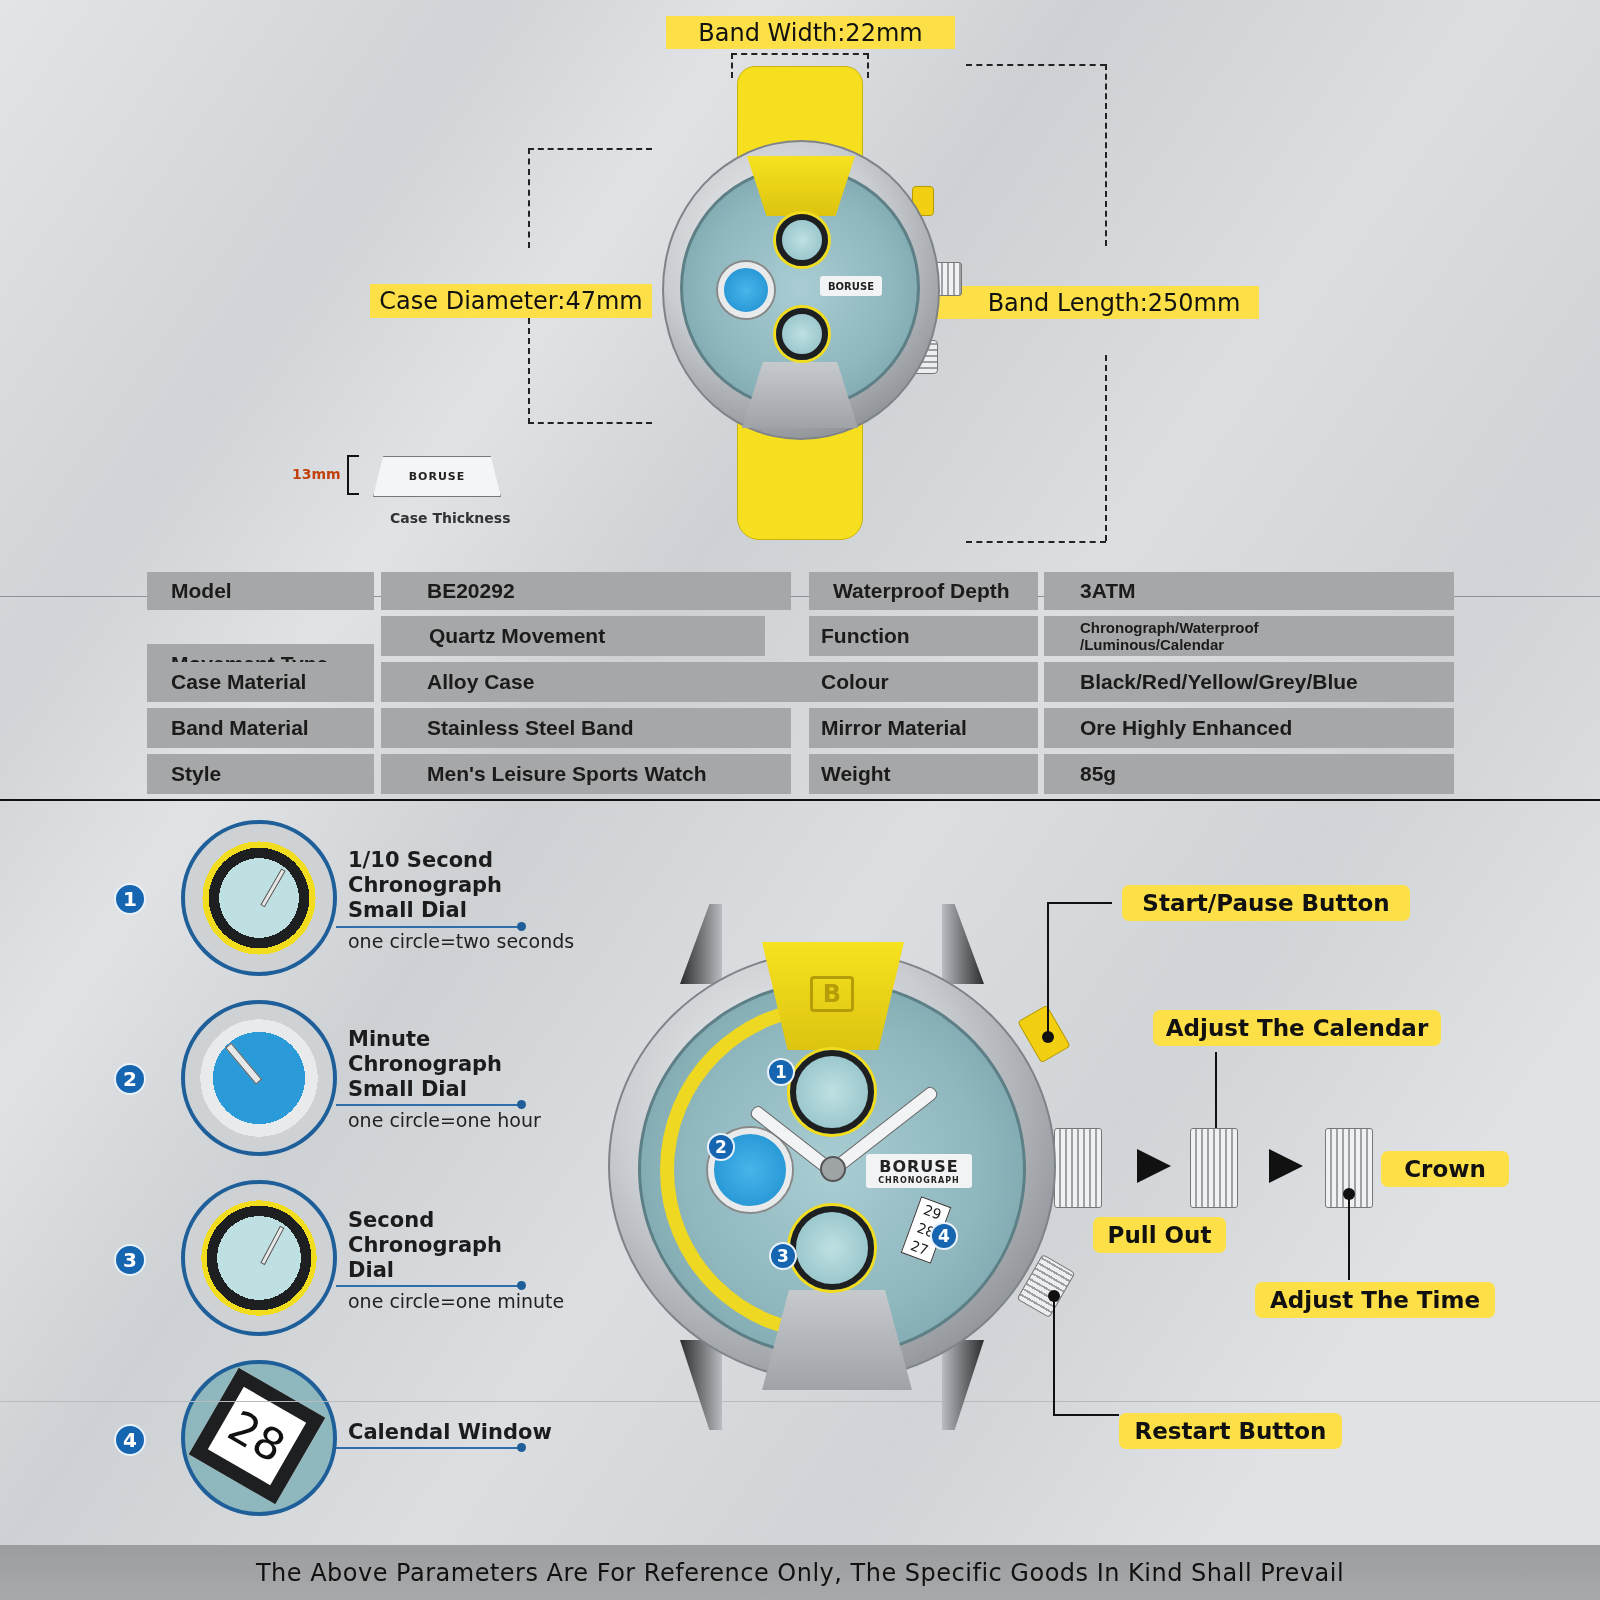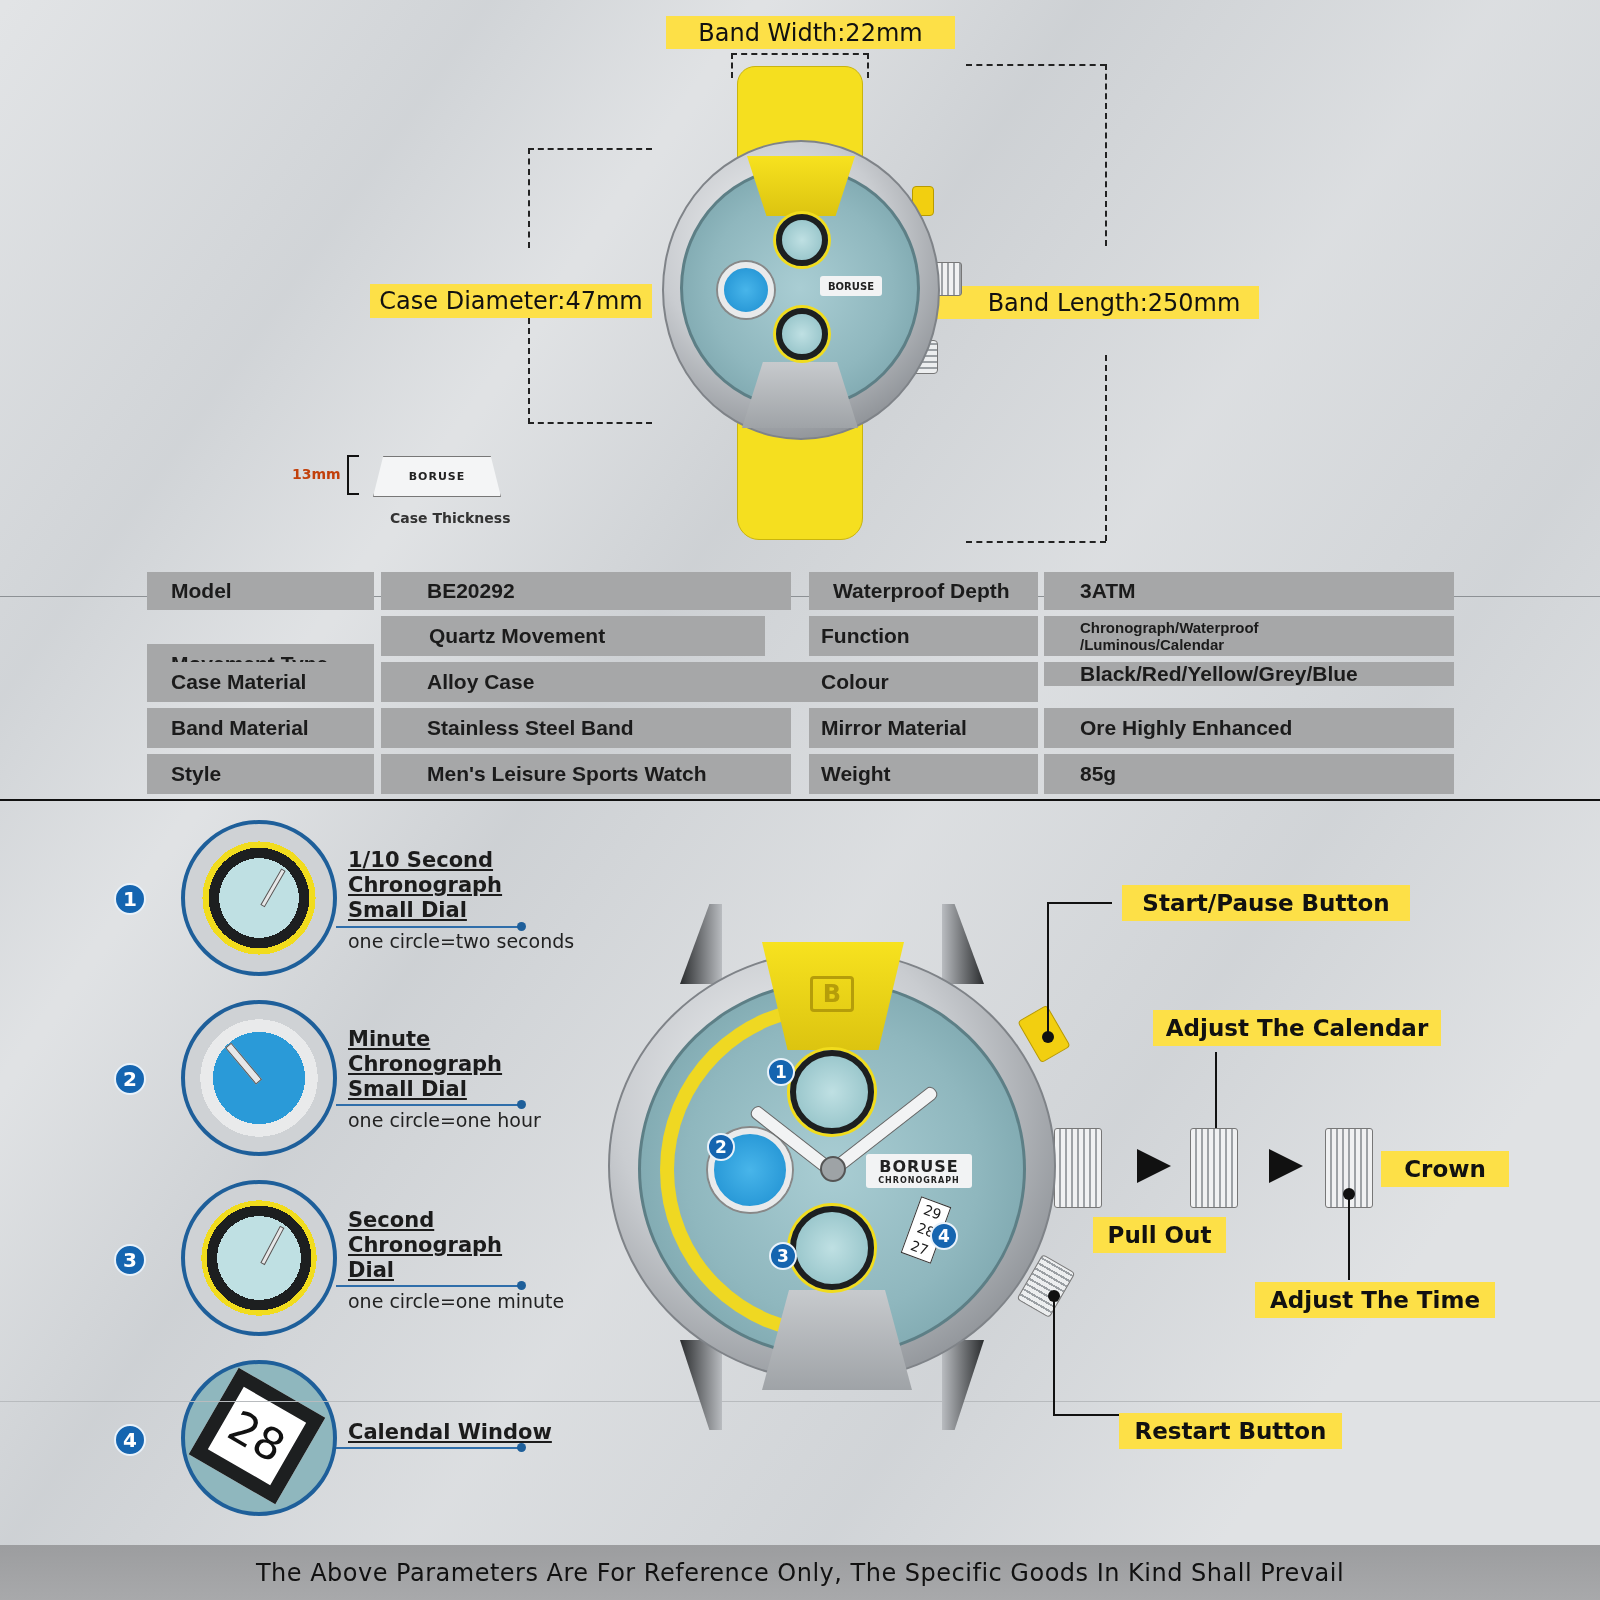--- a/index.html
+++ b/index.html
@@ -17,21 +17,21 @@
   
   .tag {
     position: absolute;
     background: #fde047;
     color: #111;
     font-family: "DejaVu Sans", sans-serif;
     font-weight: normal;
     display: flex; align-items: center; justify-content: center;
     white-space: nowrap;
   }
-  .tag.bold { font-weight: bold; }
+  .tag.bold { font-weight: bold; border-radius: 7px; }
 
   .dash-h { position: absolute; border-top: 2px dashed #222; height: 0; }
   .dash-v { position: absolute; border-left: 2px dashed #222; width: 0; }
   .line-h { position: absolute; border-top: 2px solid #111; height: 0; }
   .line-v { position: absolute; border-left: 2px solid #111; width: 0; }
   .dot { position: absolute; width: 12px; height: 12px; border-radius: 50%; background: #111; }
 
   
   .strap {
     position: absolute; background: #f5df1f;
@@ -107,21 +107,21 @@
     display: flex; align-items: center; justify-content: center;
     font-weight: bold; font-size: 20px; font-family: "DejaVu Sans", sans-serif;
   }
   .badge.sm { width: 28px; height: 28px; font-size: 17px; }
   .zoom-circle {
     position: absolute; width: 156px; height: 156px; border-radius: 50%;
     border: 4px solid #1e5f9a; overflow: hidden;
   }
   .feat-title {
     position: absolute; font-family: "DejaVu Sans", sans-serif; font-weight: bold;
-    font-size: 21px; line-height: 25px; color: #1c1c1c; text-decoration: underline;
+    font-size: 21px; line-height: 25px; color: #1c1c1c;
   }
   .feat-desc {
     position: absolute; font-family: "DejaVu Sans", sans-serif;
     font-size: 19px; color: #222;
   }
   .feat-line { position: absolute; height: 2px; background: #2f6eaa; }
   .feat-dot { position: absolute; width: 9px; height: 9px; border-radius: 50%; background: #1e5f9a; }
 
   .footer {
     position: absolute; left: 0; top: 1545px; width: 1600px; height: 55px;
@@ -208,21 +208,21 @@
   <div class="spec-cell" style="left:809px; top:572px; width:229px; height:38px; padding-left:24px;">Waterproof Depth</div>
   <div class="spec-cell value" style="left:1044px; top:572px; width:410px; height:38px; padding-left:36px;">3ATM</div>
 
   <div class="spec-cell" style="left:809px; top:616px; width:229px; height:40px; padding-left:12px;">Function</div>
   <div class="spec-cell value small" style="left:1044px; top:616px; width:410px; height:40px; padding-left:36px; flex-direction:column; align-items:flex-start; justify-content:center;">
     <span>Chronograph/Waterproof</span>
     <span>/Luminous/Calendar</span>
   </div>
 
   <div class="spec-cell" style="left:809px; top:662px; width:229px; height:40px; padding-left:12px;">Colour</div>
-  <div class="spec-cell value" style="left:1044px; top:662px; width:410px; height:24px; padding-left:36px;">Black/Red/Yellow/Grey/Blue</div>
+  <div class="spec-cell value" style="left:1044px; top:662px; width:410px; height:40px; padding-left:36px;">Black/Red/Yellow/Grey/Blue</div>
 
   <div class="spec-cell" style="left:809px; top:708px; width:229px; height:40px; padding-left:12px;">Mirror Material</div>
   <div class="spec-cell value" style="left:1044px; top:708px; width:410px; height:40px; padding-left:36px;">Ore Highly Enhanced</div>
 
   <div class="spec-cell" style="left:809px; top:754px; width:229px; height:40px; padding-left:12px;">Weight</div>
   <div class="spec-cell value" style="left:1044px; top:754px; width:410px; height:40px; padding-left:36px;">85g</div>
 </div>
 
 <div class="divider" style="top:799px;"></div>
 

